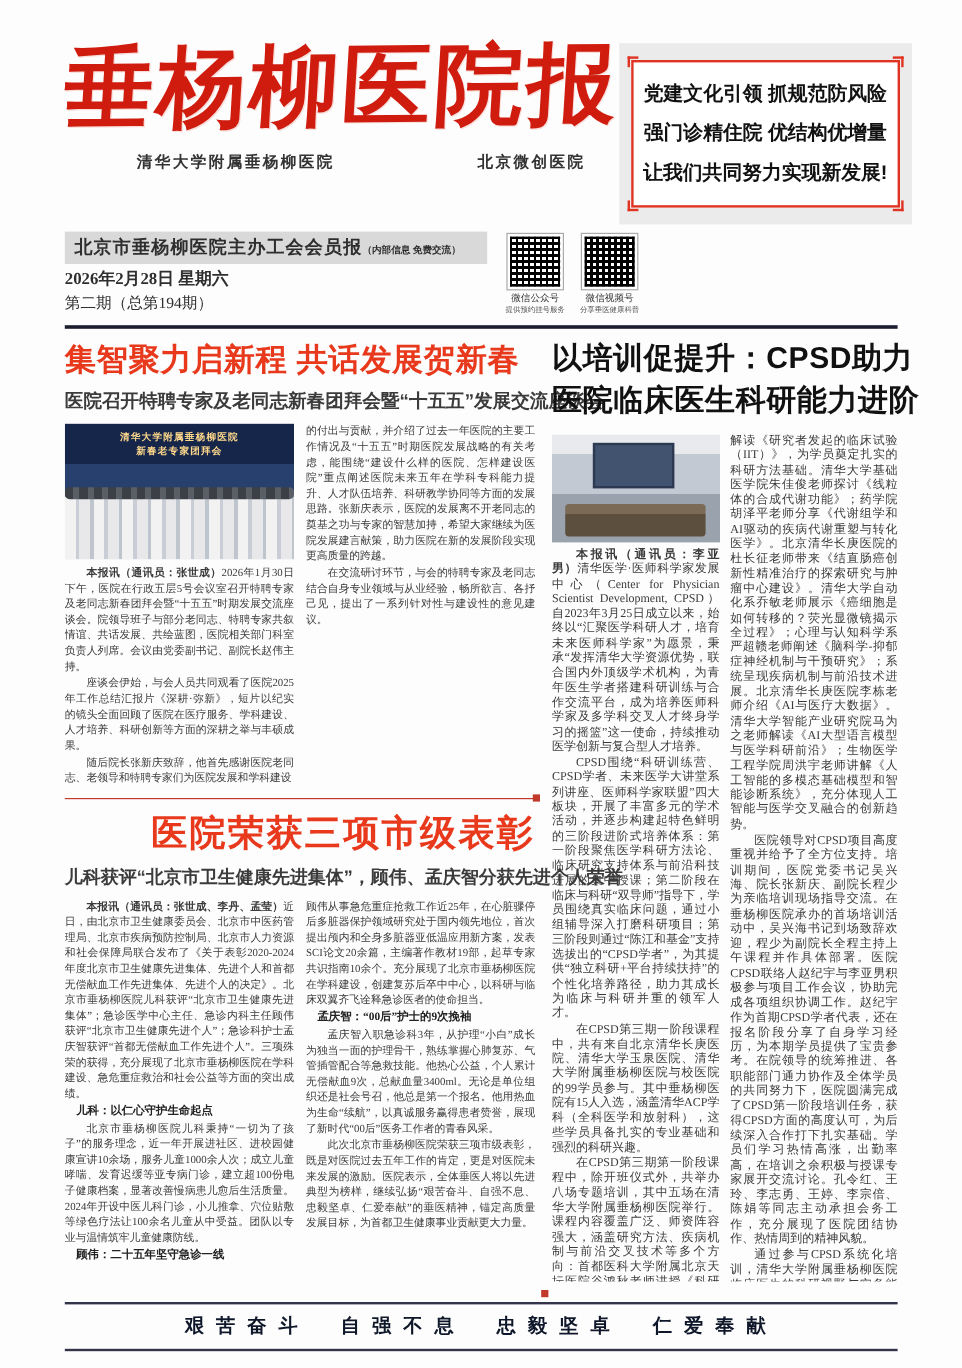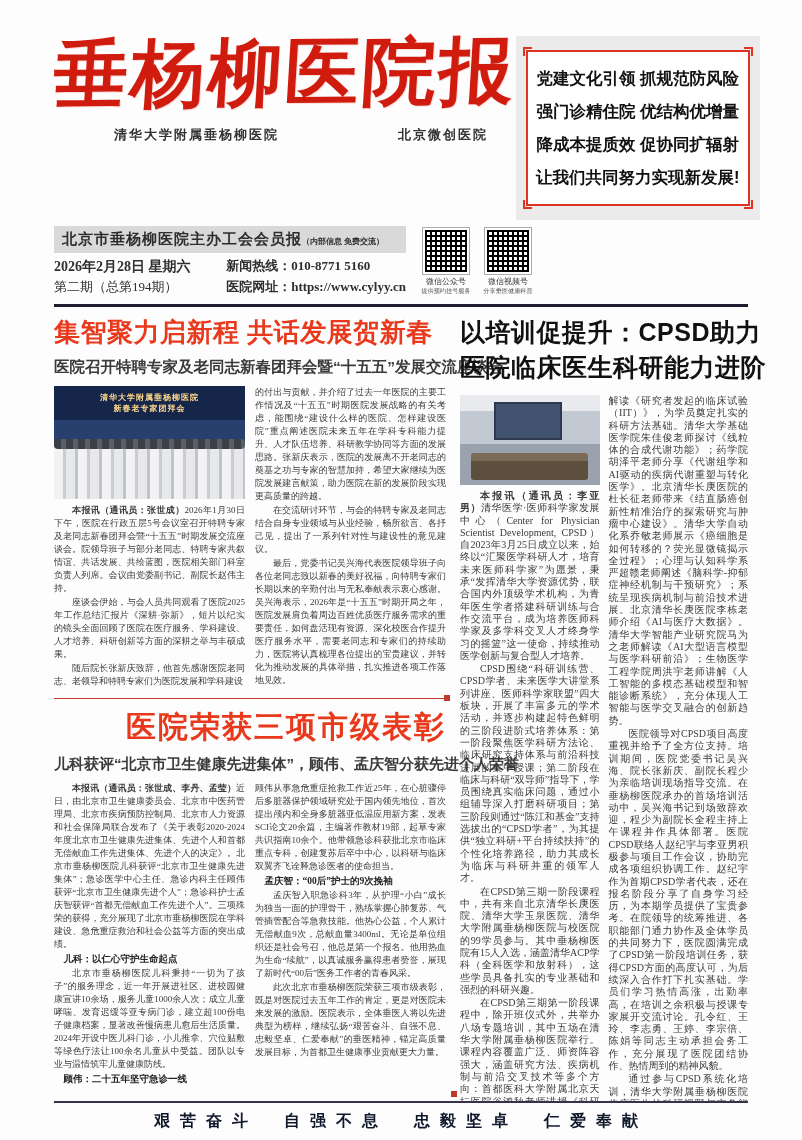--- a/index.html
+++ b/index.html
@@ -128,43 +128,38 @@
         </div>
       </div>
       <div class="slogan-panel">
         <div class="slogan-box">
           <div class="corner c-tl"></div>
           <div class="corner c-tr"></div>
           <div class="corner c-bl"></div>
           <div class="corner c-br"></div>
           <div class="slogan-line">党建文化引领 抓规范防风险</div>
           <div class="slogan-line">强门诊精住院 优结构优增量</div>
-          <div class="slogan-line">降成本提质效 促协同扩辐射</div>
           <div class="slogan-line">让我们共同努力实现新发展!</div>
         </div>
       </div>
     </div>
 
     <div class="mast-row2">
       <div class="info-left">
         <div class="pub-strip">
           <span class="pub-name">北京市垂杨柳医院主办</span>
           <span class="mem-name">工会会员报</span>
           <span class="mem-note">（内部信息 免费交流）</span>
         </div>
         <div class="date-grid">
           <div class="date-cell">
             <div class="date-line">2026年2月28日 星期六</div>
             <div class="issue-line">第二期（总第194期）</div>
           </div>
           <div class="vbar"></div>
-          <div class="contact-cell">
-            <div class="hotline-line">新闻热线：010-8771 5160</div>
-            <div class="website-line">医院网址：https://www.cylyy.cn</div>
-          </div>
         </div>
       </div>
       <div class="qr-block">
         <div class="qr-item">
           <div class="qr-img"></div>
           <div class="qr-label">微信公众号</div>
           <div class="qr-caption">提供预约挂号服务</div>
         </div>
         <div class="qr-item">
           <div class="qr-img"></div>
@@ -192,39 +187,38 @@
               </div>
               <div class="people"></div>
             </div>
             <p class="para"><span class="lead">本报讯（通讯员：张世成）</span><span>2026年1月30日下午，医院在行政五层5号会议室召开特聘专家及老同志新春团拜会暨“十五五”时期发展交流座谈会。院领导班子与部分老同志、特聘专家共叙情谊、共话发展、共绘蓝图，医院相关部门科室负责人列席。会议由党委副书记、副院长赵伟主持。</span></p>
             <p class="para">座谈会伊始，与会人员共同观看了医院2025年工作总结汇报片《深耕·弥新》，短片以纪实的镜头全面回顾了医院在医疗服务、学科建设、人才培养、科研创新等方面的深耕之举与丰硕成果。</p>
             <p class="para">随后院长张新庆致辞，他首先感谢医院老同志、老领导和特聘专家们为医院发展和学科建设</p>
           </div>
           <div class="bcol">
             <p class="para" style="text-indent:0">的付出与贡献，并介绍了过去一年医院的主要工作情况及“十五五”时期医院发展战略的有关考虑，能围绕“建设什么样的医院、怎样建设医院”重点阐述医院未来五年在学科专科能力提升、人才队伍培养、科研教学协同等方面的发展思路。张新庆表示，医院的发展离不开老同志的奠基之功与专家的智慧加持，希望大家继续为医院发展建言献策，助力医院在新的发展阶段实现更高质量的跨越。</p>
             <p class="para">在交流研讨环节，与会的特聘专家及老同志结合自身专业领域与从业经验，畅所欲言、各抒己见，提出了一系列针对性与建设性的意见建议。</p>
-            <p class="para">最后，党委书记吴兴海代表医院领导班子向各位老同志致以新春的美好祝福，向特聘专家们长期以来的辛勤付出与无私奉献表示衷心感谢。吴兴海表示，2026年是“十五五”时期开局之年，医院发展肩负着周边百姓优质医疗服务需求的重要责任，如何盘活现有资源、深化校医合作提升医疗服务水平，需要老同志和专家们的持续助力，医院将认真梳理各位提出的宝贵建议，并转化为推动发展的具体举措，扎实推进各项工作落地见效。</p>
           </div>
         </div>
       </div>
 
       <div class="sec-divider"></div>
 
       <div class="article">
         <h1 class="bottom-head">医院荣获三项市级表彰</h1>
         <div class="bottom-subhead">儿科获评“北京市卫生健康先进集体”，顾伟、孟庆智分获先进个人荣誉</div>
         <div class="body2col a3-body">
           <div class="bcol">
             <p class="para"><span class="lead">本报讯（通讯员：张世成、李丹、孟莹）</span><span>近日，由北京市卫生健康委员会、北京市中医药管理局、北京市疾病预防控制局、北京市人力资源和社会保障局联合发布了《关于表彰2020-2024年度北京市卫生健康先进集体、先进个人和首都无偿献血工作先进集体、先进个人的决定》。北京市垂杨柳医院儿科获评“北京市卫生健康先进集体”；急诊医学中心主任、急诊内科主任顾伟获评“北京市卫生健康先进个人”；急诊科护士孟庆智获评“首都无偿献血工作先进个人”。三项殊荣的获得，充分展现了北京市垂杨柳医院在学科建设、急危重症救治和社会公益等方面的突出成绩。</span></p>
             <div class="subsec">儿科：以仁心守护生命起点</div>
             <p class="para">北京市垂杨柳医院儿科秉持“一切为了孩子”的服务理念，近一年开展进社区、进校园健康宣讲10余场，服务儿童1000余人次；成立儿童哮喘、发育迟缓等亚专病门诊，建立超100份电子健康档案，显著改善慢病患儿愈后生活质量。2024年开设中医儿科门诊，小儿推拿、穴位贴敷等绿色疗法让100余名儿童从中受益。团队以专业与温情筑牢儿童健康防线。</p>
             <div class="subsec">顾伟：二十五年坚守急诊一线</div>
           </div>
           <div class="bcol">
-            <p class="para" style="text-indent:0">顾伟从事急危重症抢救工作近25年，在心脏骤停后多脏器保护领域研究处于国内领先地位，首次提出颅内和全身多脏器亚低温应用新方案，发表SCI论文20余篇，主编著作教材19部，起草专家共识指南10余个。他带领急诊科获批北京市临床重点专科，创建复苏后卒中中心，以科研与临床双翼齐飞诠释急诊医者的使命担当。</p>
+            <p class="para" style="text-indent:0">顾伟从事急危重症抢救工作近25年，在心脏骤停后多脏器保护领域研究处于国内领先地位，首次提出颅内和全身多脏器亚低温应用新方案，发表SCI论文20余篇，主编著作教材19部，起草专家共识指南10余个。充分展现了北京市垂杨柳医院在学科建设，创建复苏后卒中中心，以科研与临床双翼齐飞诠释急诊医者的使命担当。</p>
             <div class="subsec">孟庆智：“00后”护士的9次挽袖</div>
             <p class="para">孟庆智入职急诊科3年，从护理“小白”成长为独当一面的护理骨干，熟练掌握心肺复苏、气管插管配合等急救技能。他热心公益，个人累计无偿献血9次，总献血量3400ml。无论是单位组织还是社会号召，他总是第一个报名。他用热血为生命“续航”，以真诚服务赢得患者赞誉，展现了新时代“00后”医务工作者的青春风采。</p>
             <p class="para">此次北京市垂杨柳医院荣获三项市级表彰，既是对医院过去五年工作的肯定，更是对医院未来发展的激励。医院表示，全体垂医人将以先进典型为榜样，继续弘扬“艰苦奋斗、自强不息、忠毅坚卓、仁爱奉献”的垂医精神，锚定高质量发展目标，为首都卫生健康事业贡献更大力量。</p>
           </div>
         </div>
       </div>
     </div>
 
     <div class="col-divider"></div>
 

